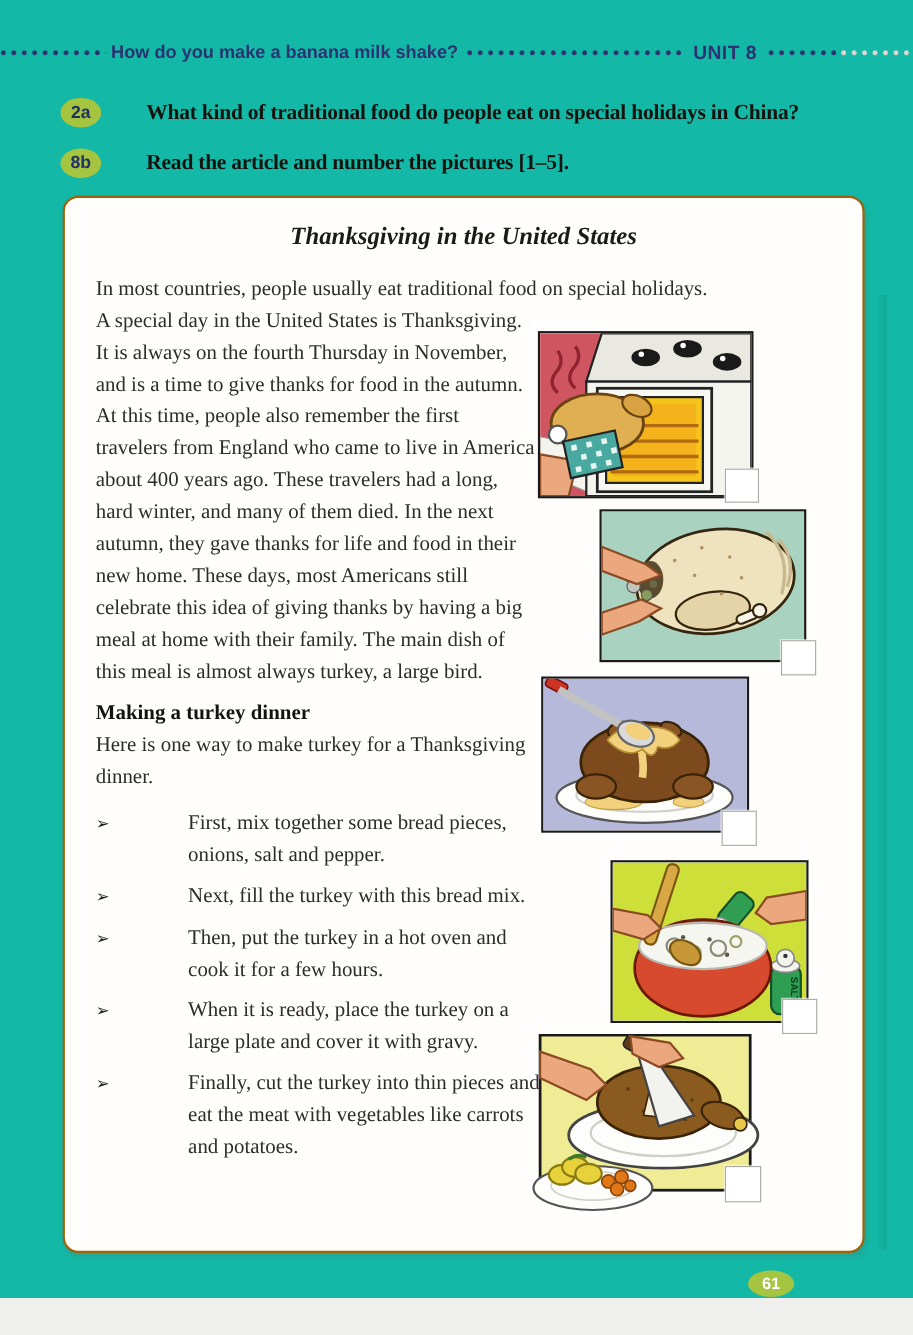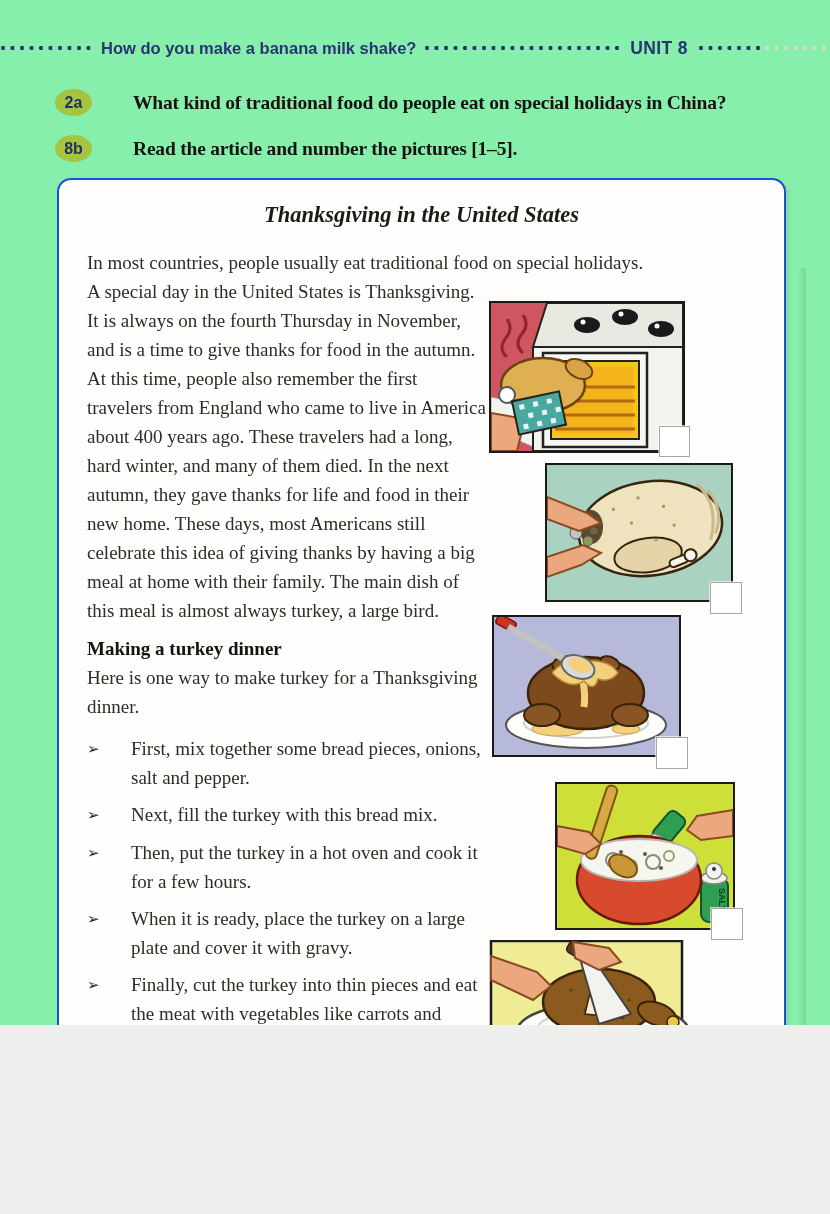--- a/index.html
+++ b/index.html
@@ -1,16 +1,16 @@
 <!DOCTYPE html>
 <html><head>
 <meta charset="utf-8">
 <style>
   html,body{margin:0;padding:0;background:#efefed;}
-  .page{position:relative;width:830px;height:1025px;margin:0 auto;background:#86efac;
+  .page{position:relative;width:830px;height:1180px;margin:0 auto;background:#14b8a6;
         overflow:hidden;font-family:"Liberation Serif",serif;color:#2e2c28;}
   
   .header{position:absolute;top:36px;left:0;right:0;height:24px;display:flex;align-items:center;}
   .dotline{height:6px;background-image:radial-gradient(circle 2.2px at 3px 3px,#2b3372 97%,transparent);
            background-size:9.5px 6px;background-repeat:repeat-x;background-position:left center;}
   .dotline.faint{background-image:radial-gradient(circle 2px at 3px 3px,#e6d4cf 97%,transparent);}
   .seg1{width:96px;}
   .seg2{flex:1;margin:0 8px;}
   .seg3{width:62px;margin-left:10px;}
   .seg4{width:66px;margin-left:4px;}
@@ -19,31 +19,31 @@
   .unit-label{font-family:Liberation Sans, sans-serif;font-size:17.5px;font-weight:800;
               letter-spacing:.4px;color:#2b3372;white-space:nowrap;}
   
   .activity{position:absolute;left:55px;display:flex;align-items:center;gap:41px;}
   .badge{display:inline-flex;align-items:center;justify-content:center;width:37px;height:27px;
          border-radius:50%;background:#a5c43f;color:#223063;font-family:"Liberation Sans",sans-serif;
          font-size:16px;font-weight:bold;flex:none;}
   .activity-text{font-size:19.5px;font-weight:bold;color:#15130f;white-space:nowrap;letter-spacing:-.2px;}
   
   .article-box{position:absolute;left:57px;top:178px;width:725px;height:957px;background:#fffefd;
-               border:2px solid #1d4ed8;border-radius:14px;box-shadow:2px 3px 4px rgba(90,90,80,.18);}
+               border:2px solid #a16207;border-radius:14px;box-shadow:2px 3px 4px rgba(90,90,80,.18);}
   .article-title{position:absolute;top:22px;left:0;right:0;margin:0;text-align:center;
                  font-size:22.5px;font-weight:bold;font-style:italic;color:#1c1a16;}
   .article-body{position:absolute;left:28px;top:68px;width:700px;font-size:19px;line-height:29px;}
   .article-body p{margin:0;}
   .narrow{width:400px;}
   .subheading{margin:9px 0 0 0;font-size:19px;font-weight:bold;color:#15130f;}
   .steps{list-style:none;margin:13px 0 0 0;padding:0;width:410px;}
   .steps li{display:flex;margin-bottom:8px;}
   .marker{flex:none;width:44px;font-family:"DejaVu Sans",sans-serif;font-size:15px;padding-top:1px;color:#222;}
-  .step-text{flex:1;max-width:356px;}
+  .step-text{flex:1;max-width:356px;margin-left:40px;}
   
   .fig{position:absolute;border:2px solid #1a1a1a;background:#fff;}
   .fig svg{display:block;}
   .fig5{position:absolute;border:none;background:transparent;}
   .answer-box{position:absolute;width:29px;height:29px;background:#fff;border:1px solid #a8a8a2;
               z-index:6;box-shadow:0 0 0 1px rgba(255,255,255,.6);}
   
   .page-number{position:absolute;left:680px;top:1155px;width:42px;height:24px;border-radius:50%;
                background:#a5c43f;color:#fff;font-family:"Liberation Sans",sans-serif;font-size:15px;
                font-weight:bold;display:flex;align-items:center;justify-content:center;text-align:center;}

